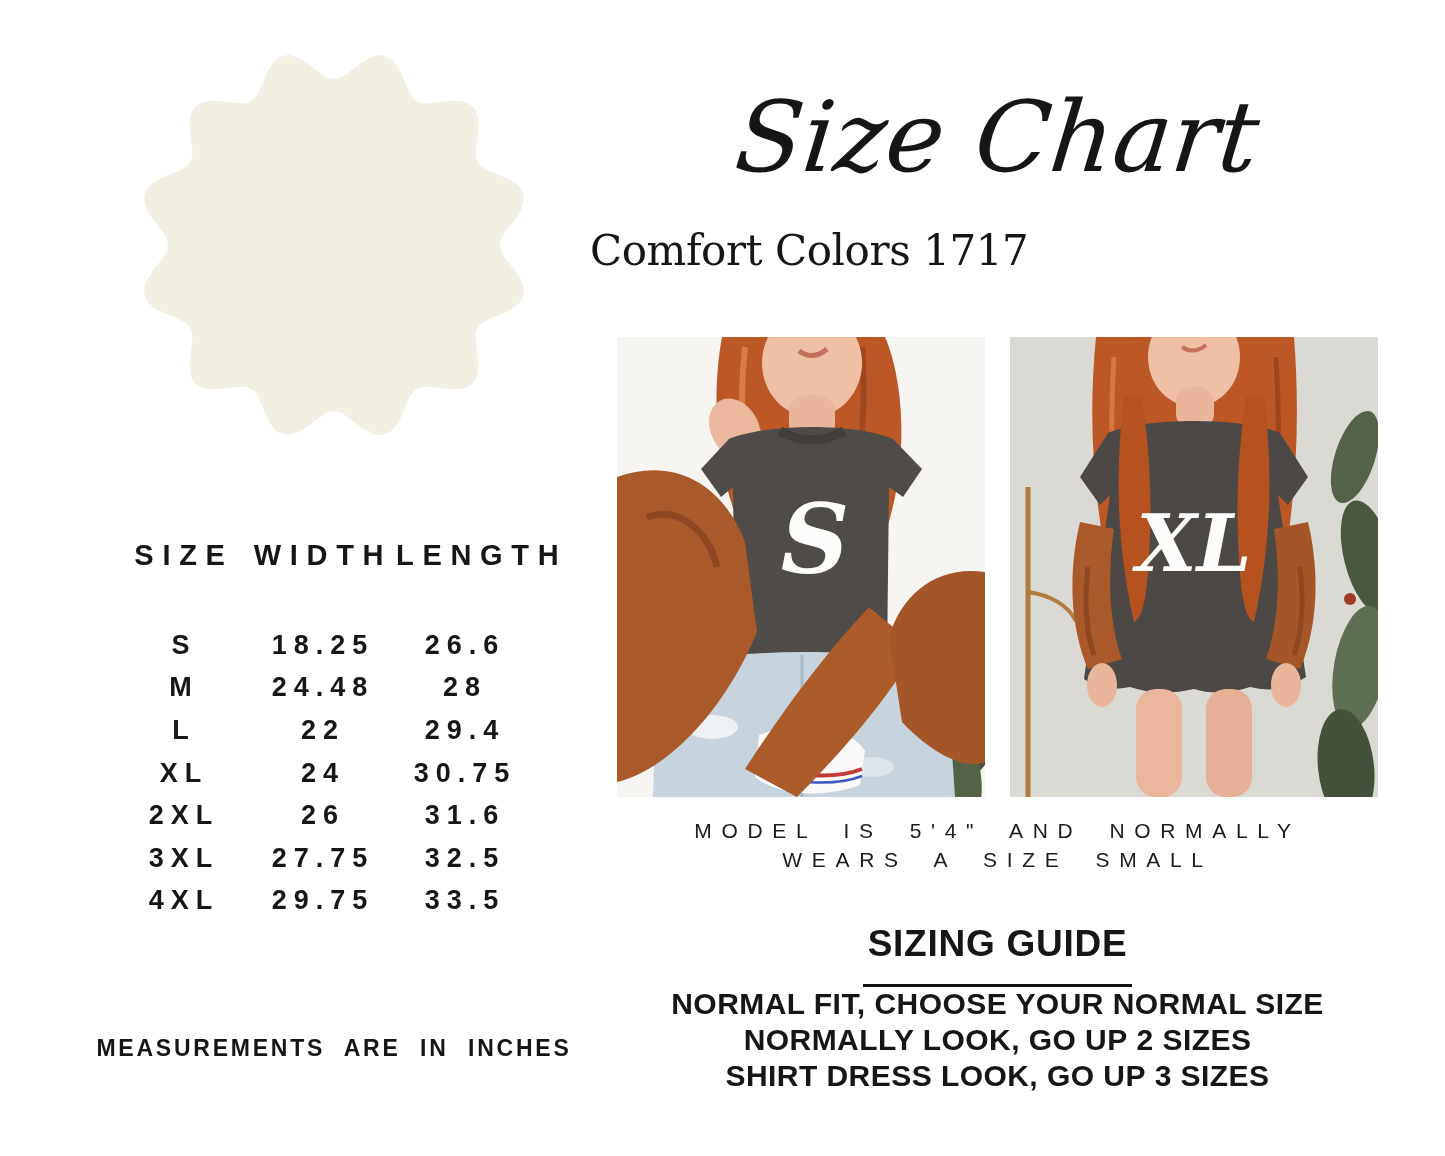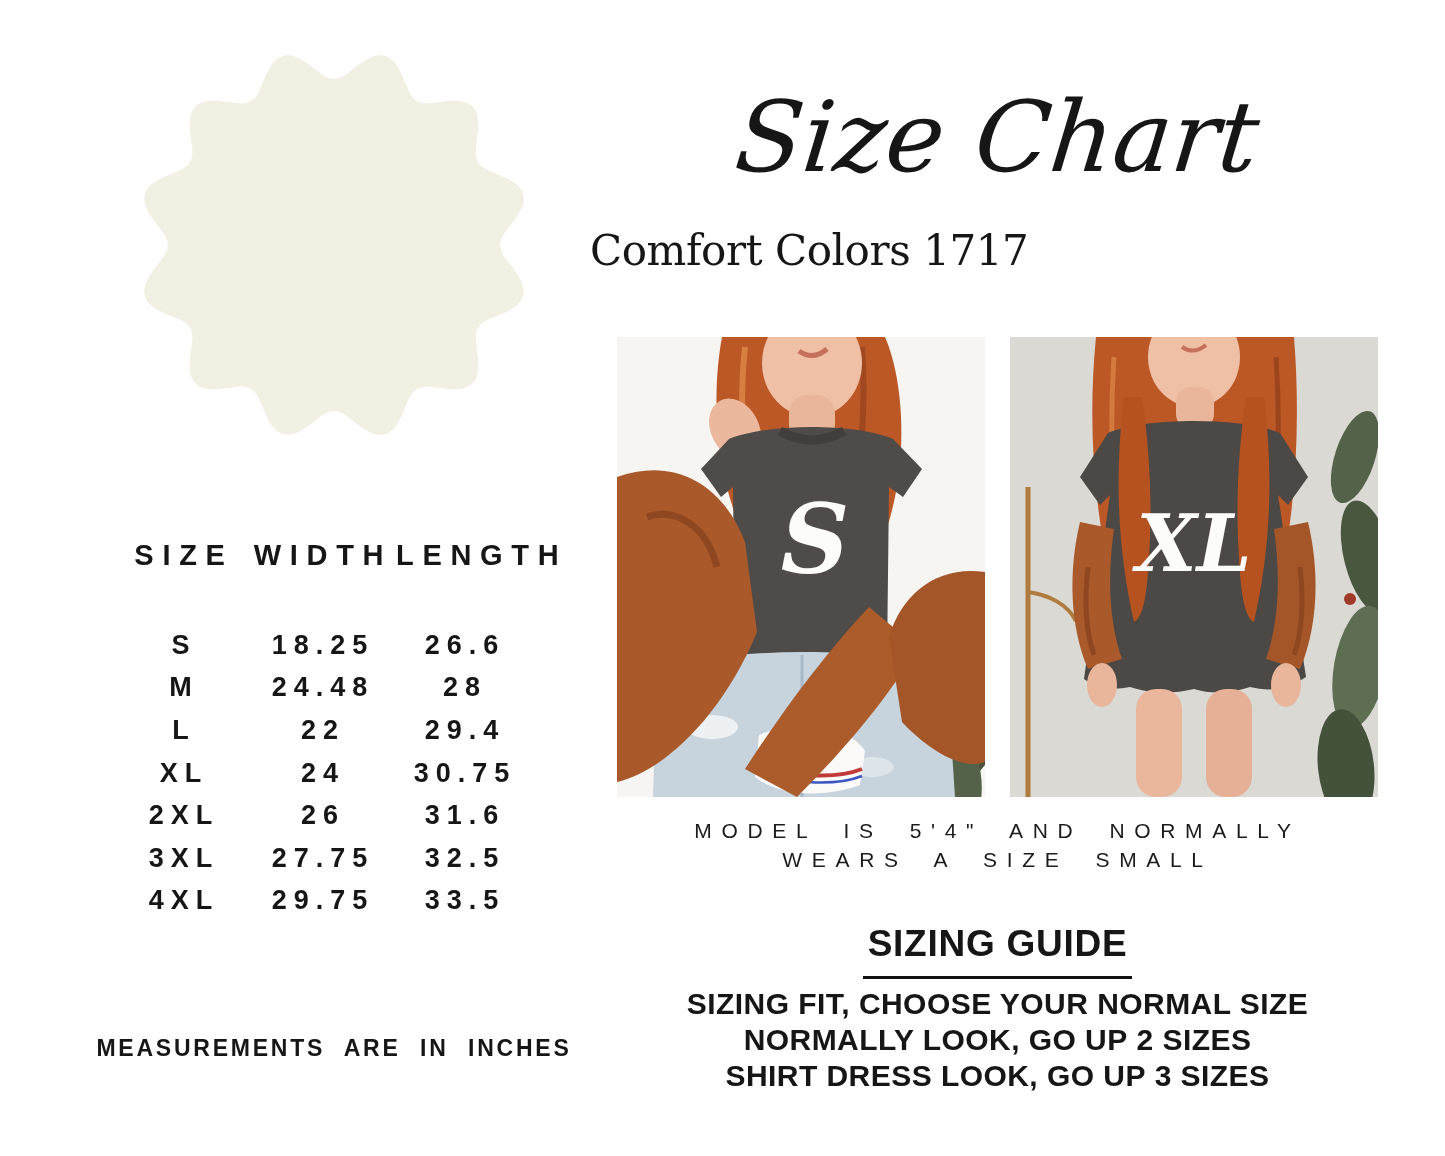--- a/index.html
+++ b/index.html
@@ -26,21 +26,21 @@
         font-family:"DejaVu Serif",serif;font-size:42px;letter-spacing:-0.01em;}
   .photo{position:absolute;top:337px;width:368px;height:460px;}
   .photo.left{left:617px;}
   .photo.right{left:1010px;}
   .photo svg{display:block;width:100%;height:100%;}
   .shirt-letter{font-family:"DejaVu Serif",serif;font-style:italic;font-weight:bold;fill:#FCFCFB;}
   .caption{position:absolute;left:560px;top:816px;width:875px;text-align:center;
         font-size:21px;line-height:29px;letter-spacing:.46em;word-spacing:.55em;color:#1b1b1b;}
   .sizing-heading{position:absolute;left:590px;top:923px;width:815px;text-align:center;
         font-size:37px;font-weight:bold;letter-spacing:.02em;}
-  .sizing-heading span{border-bottom:3px solid #111;padding:0 5px 12px;}
+  .sizing-heading span{border-bottom:3px solid #111;padding:0 5px 20px;}
   .guide{position:absolute;left:560px;top:986px;width:875px;text-align:center;
         font-size:30px;line-height:36px;letter-spacing:.015em;}
   .guide .b{font-weight:bold;}
   .guide .r{font-weight:bold;}
 </style>
 </head>
 <body>
 
 <div class="canvas">
 
@@ -179,21 +179,21 @@
   <div class="caption">
     <div>MODEL IS 5'4" AND NORMALLY</div>
     <div>WEARS A SIZE SMALL</div>
   </div>
 
   <div class="sizing-heading">
     <span>SIZING GUIDE</span>
   </div>
   <div class="guide">
     <div>
-      <span class="b">SIZING FIT,</span>
+      <span class="b">NORMAL FIT,</span>
       <span class="r">CHOOSE YOUR</span>
       <span class="b">NORMAL SIZE</span>
     </div>
     <div>
       <span class="b">NORMALLY LOOK,</span>
       <span class="r">GO UP</span>
       <span class="b">2 SIZES</span>
     </div>
     <div>
       <span class="b">SHIRT DRESS LOOK,</span>

